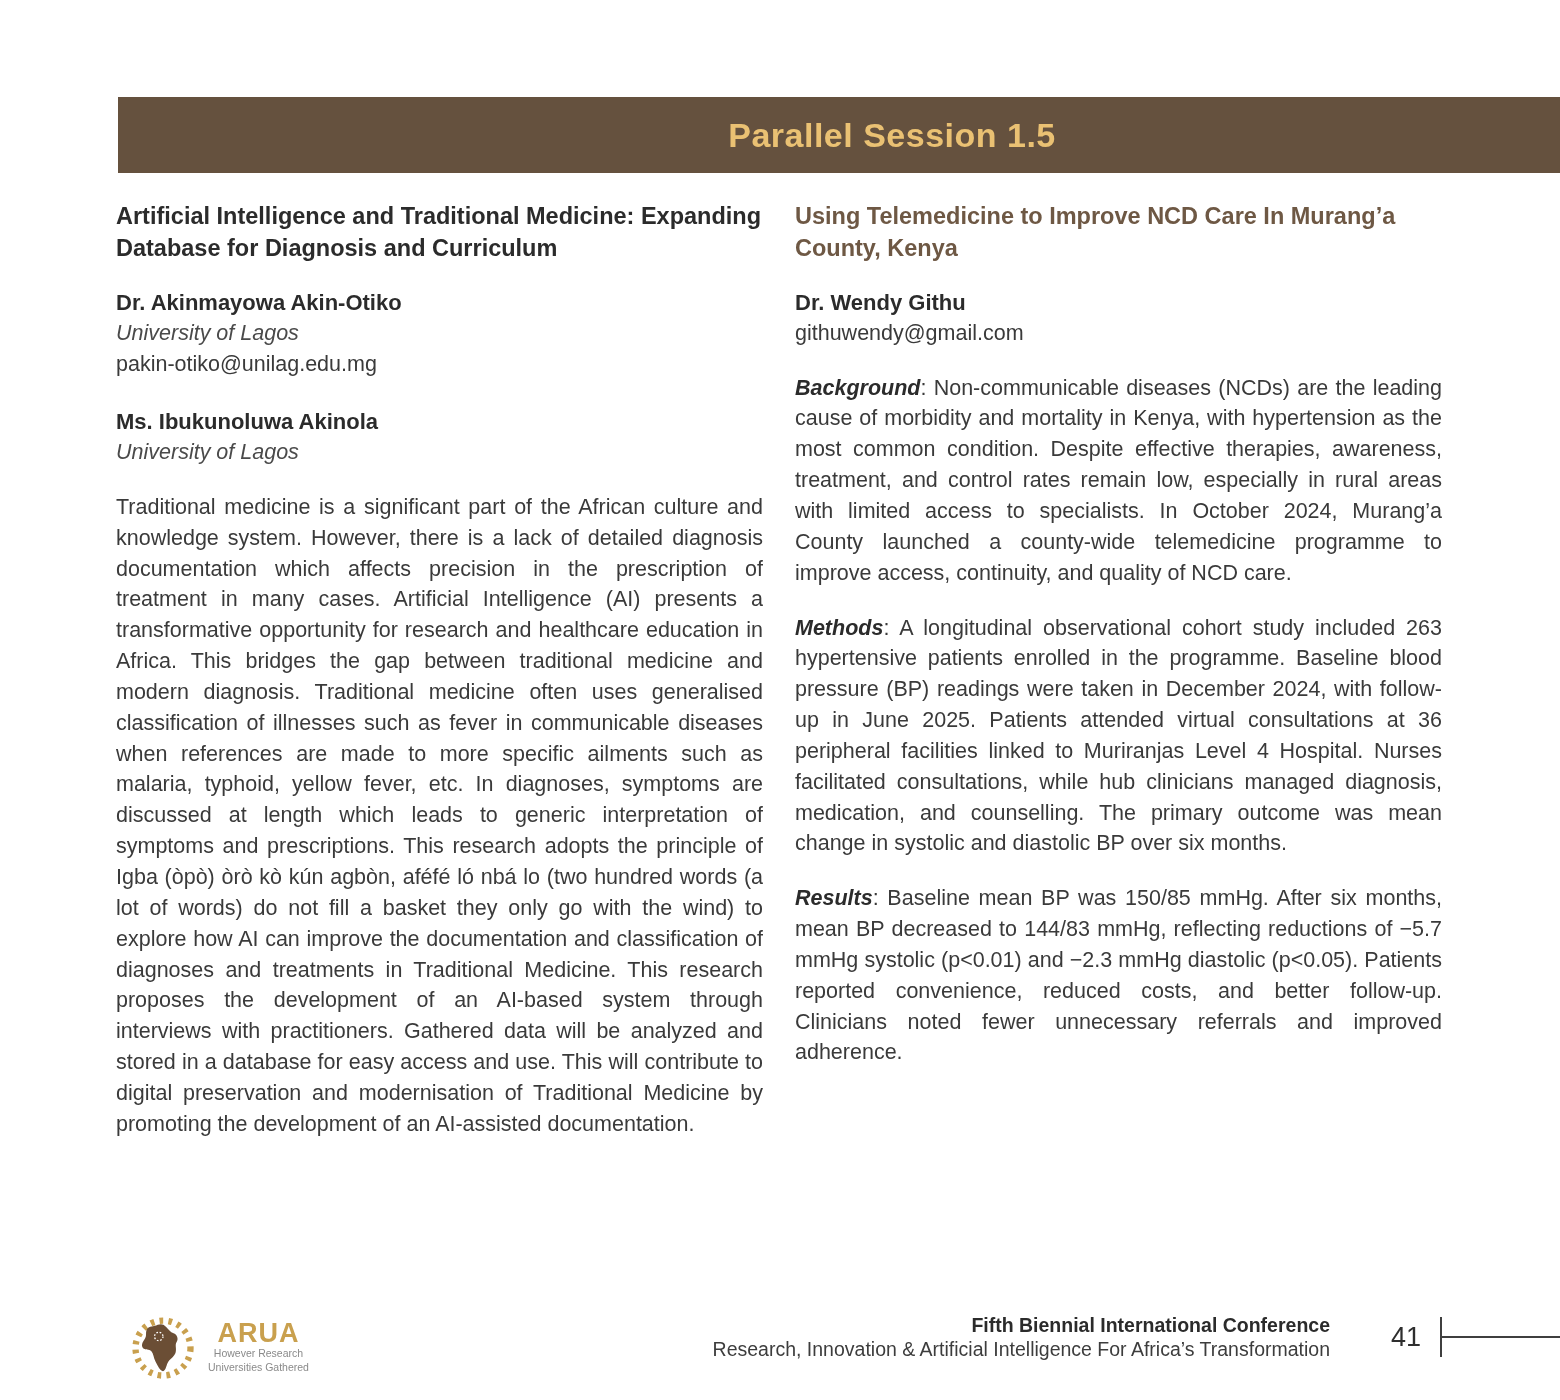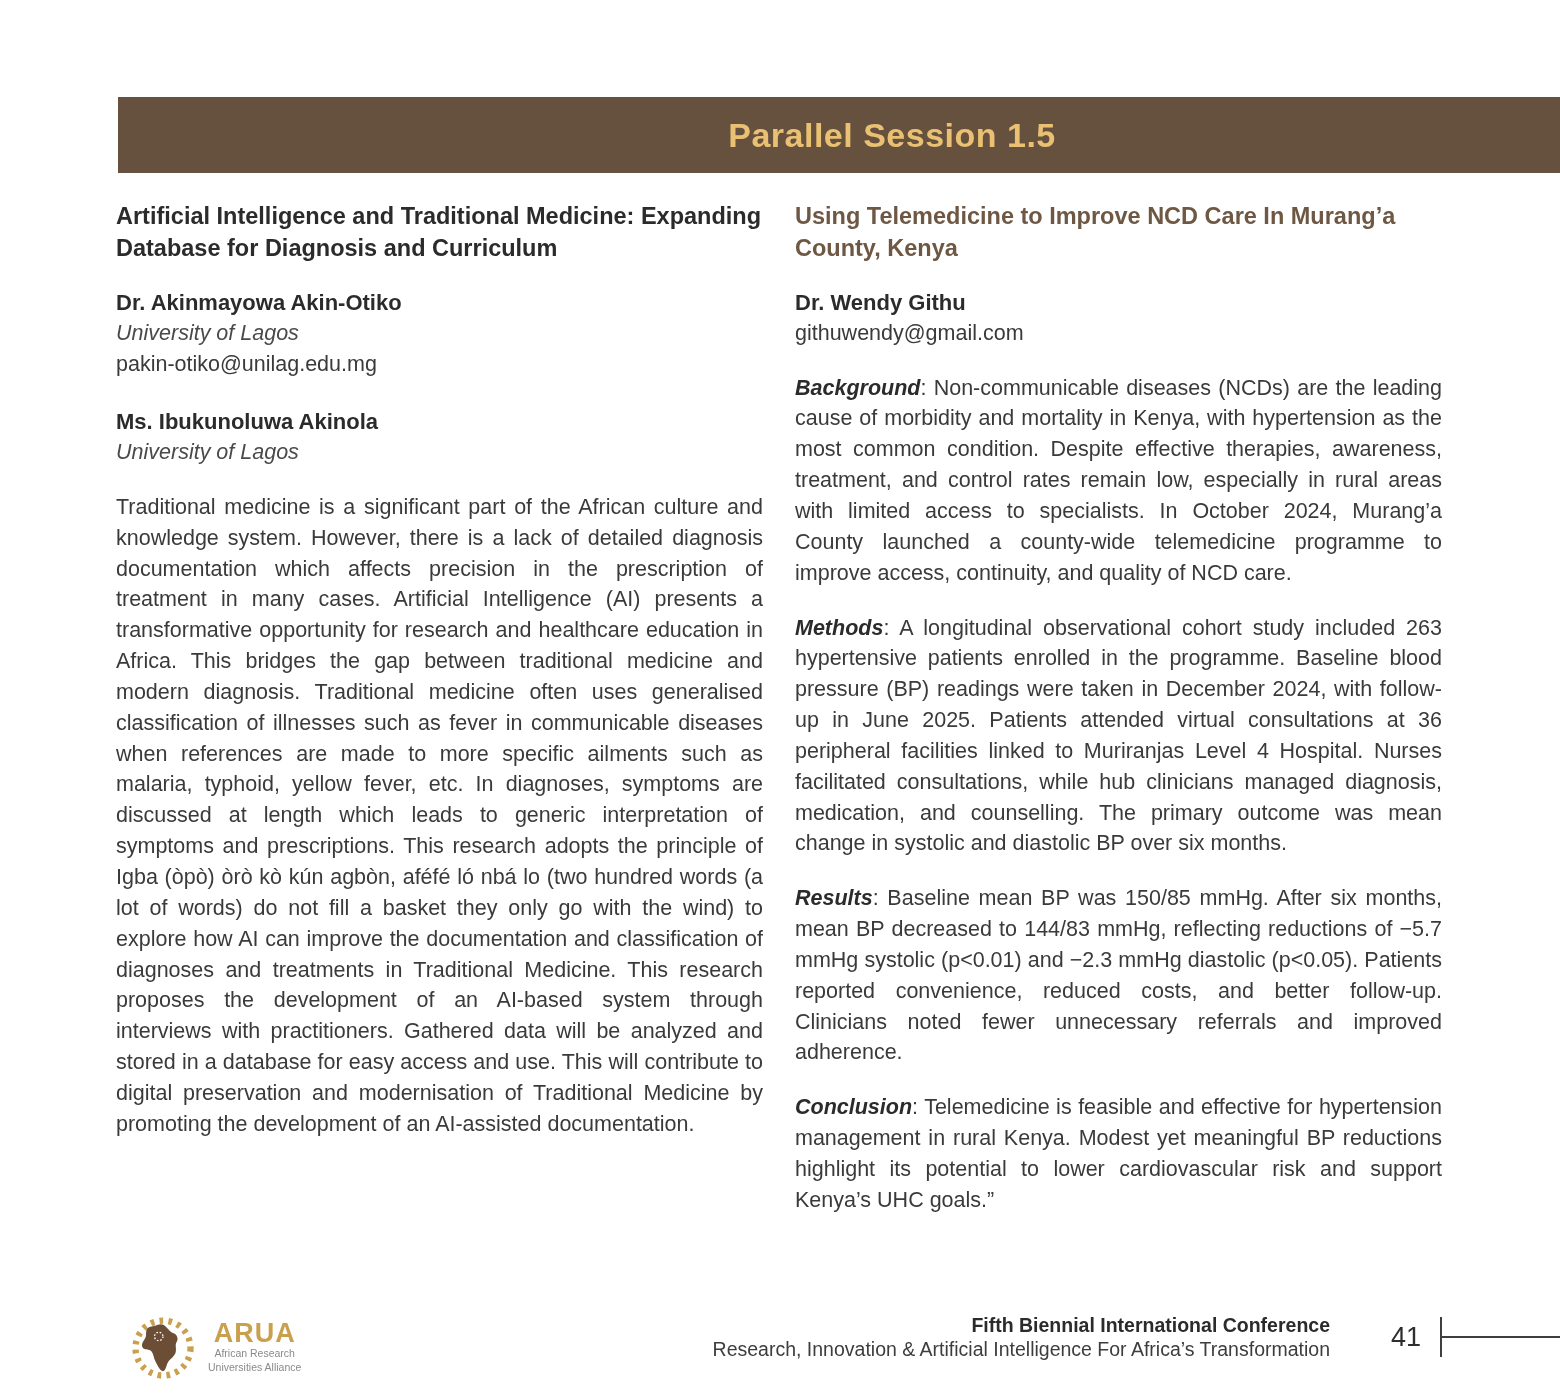--- a/index.html
+++ b/index.html
@@ -163,35 +163,34 @@
 
     <div class="author-block tight">
       <div class="author-name">Dr. Wendy Githu</div>
       <div class="author-email">githuwendy@gmail.com</div>
     </div>
 
     <div class="abstract-body">
       <p><strong>Background</strong><span>: Non-communicable diseases (NCDs) are the leading cause of morbidity and mortality in Kenya, with hypertension as the most common condition. Despite effective therapies, awareness, treatment, and control rates remain low, especially in rural areas with limited access to specialists. In October 2024, Murang’a County launched a county-wide telemedicine programme to improve access, continuity, and quality of NCD care.</span></p>
       <p><strong>Methods</strong><span>: A longitudinal observational cohort study included 263 hypertensive patients enrolled in the programme. Baseline blood pressure (BP) readings were taken in December 2024, with follow-up in June 2025. Patients attended virtual consultations at 36 peripheral facilities linked to Muriranjas Level 4 Hospital. Nurses facilitated consultations, while hub clinicians managed diagnosis, medication, and counselling. The primary outcome was mean change in systolic and diastolic BP over six months.</span></p>
       <p><strong>Results</strong><span>: Baseline mean BP was 150/85 mmHg. After six months, mean BP decreased to 144/83 mmHg, reflecting reductions of −5.7 mmHg systolic (p&lt;0.01) and −2.3 mmHg diastolic (p&lt;0.05). Patients reported convenience, reduced costs, and better follow-up. Clinicians noted fewer unnecessary referrals and improved adherence.</span></p>
-      <p><strong>Conclusion</strong><span>: Telemedicine is feasible and effective for hypertension management in rural Kenya. Modest yet meaningful BP reductions highlight its potential to lower cardiovascular risk and support Kenya’s UHC goals.”</span></p>
     </div>
   </div>
 </div>
 
 <div class="footer-logo">
   <svg width="74" height="74" viewBox="0 0 70 70">
     <circle cx="35" cy="36" r="26" fill="none" stroke="#C9A04E" stroke-width="6" stroke-dasharray="3.5 5"></circle>
     <path fill="#6B4E35" d="M30 14 C26 16 22 15 20 18 C18 21 20 24 18 27 C16 30 14 33 16 36 C18 38 22 37 24 39 C26 41 26 45 28 49 C30 53 32 57 35 58 C38 57 38 52 40 49 C42 46 46 44 47 40 C48 36 46 33 48 30 C50 27 48 23 45 22 C42 21 40 18 38 16 C35 13 33 13 30 14 Z"></path>
     <circle cx="31" cy="25" r="4" fill="none" stroke="#ffffff" stroke-width="1.2" stroke-dasharray="1.6 1.6"></circle>
   </svg>
   <div class="logo-text">
     <div class="logo-acronym">ARUA</div>
-    <div class="logo-subtitle">African Research</div>
-    <div class="logo-subtitle">Universities Alliance</div>
+    <div class="logo-subtitle">However Research</div>
+    <div class="logo-subtitle">Universities Gathered</div>
   </div>
 </div>
 
 <div class="footer-text">
   <div class="conference-title">Fifth Biennial International Conference</div>
   <div class="conference-subtitle">Research, Innovation &amp; Artificial Intelligence For Africa’s Transformation</div>
 </div>
 
 <div class="page-number">41</div>
 <div class="page-rule-vertical"></div>

